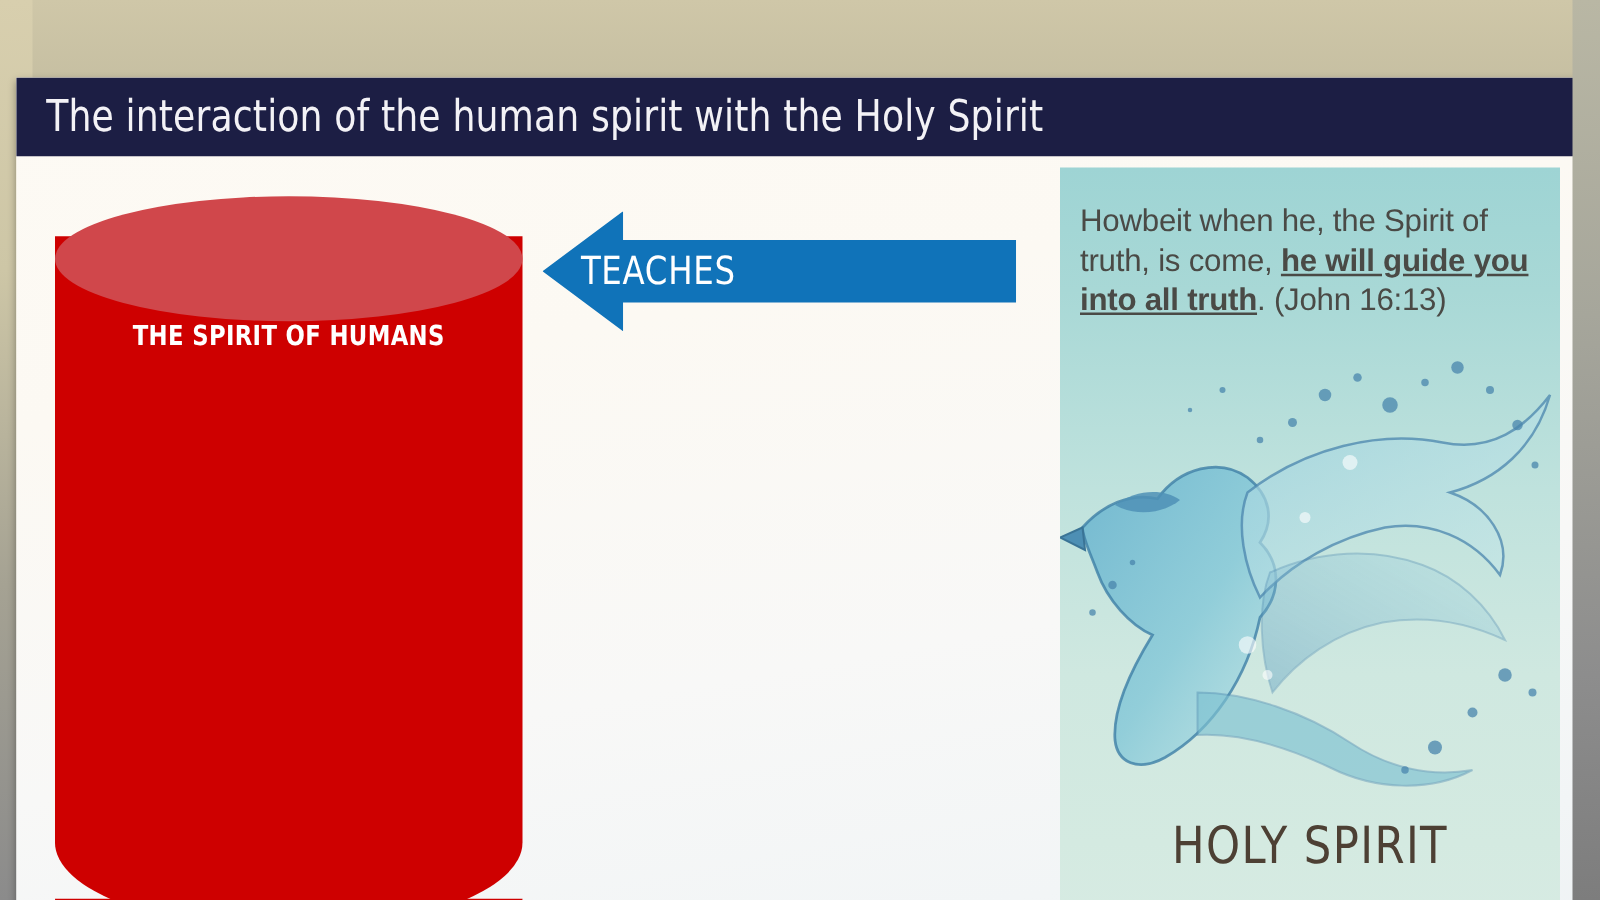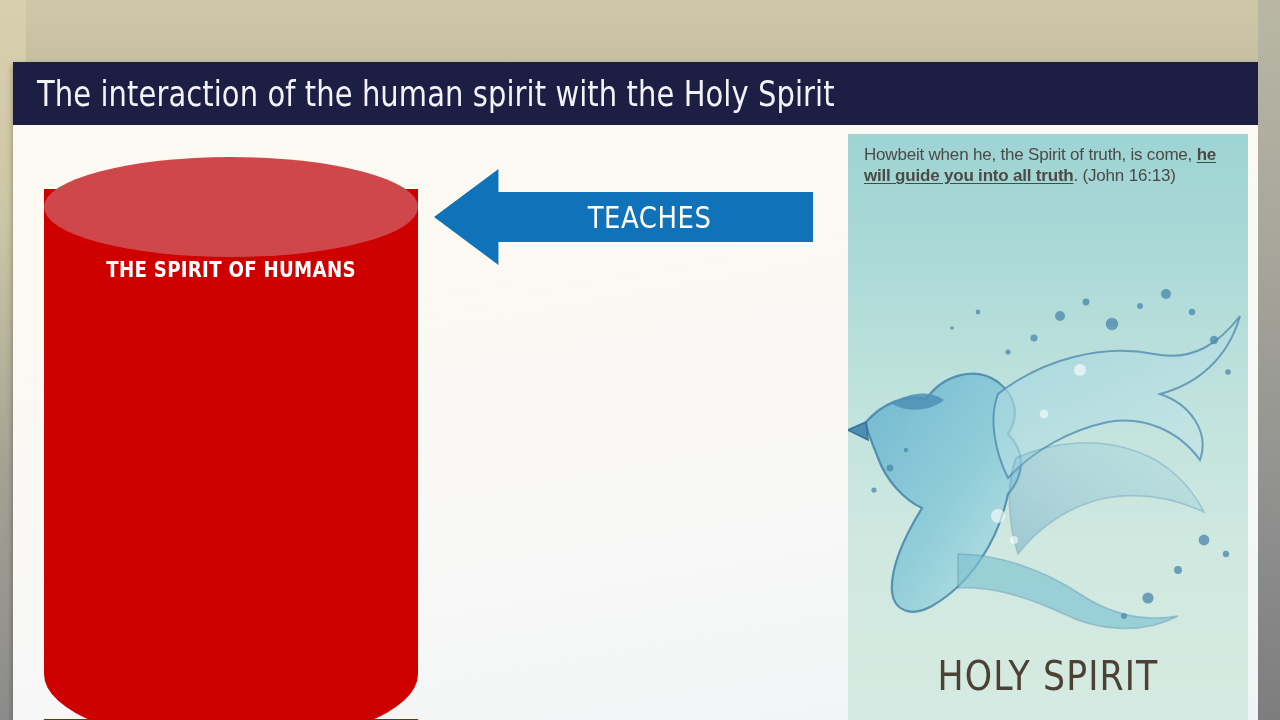--- a/index.html
+++ b/index.html
@@ -74,21 +74,21 @@
     position:absolute;left:13px;top:108px;width:374px;
     text-align:center;color:#ffffff;
     font-family:"Liberation Sans Narrow","DejaVu Sans Condensed","Liberation Sans", sans-serif;
     font-size:22px;font-weight:700;letter-spacing:.3px;
     transform:scaleX(.92);
   }
 
   
   .arrow{
     position:absolute;height:96px;width:379px;
-    display:flex;align-items:center;justify-content:center;
+    display:flex;align-items:center;justify-content:flex-start;
   }
   .arrow .shape{
     position:absolute;inset:0;
     clip-path:polygon(0% 50%, 17% 0%, 17% 24%, 100% 24%, 100% 76%, 17% 76%, 17% 100%);
   }
   .arrow .cap{
     position:relative;
     color:#ffffff;
     font-family:"Liberation Sans Narrow","DejaVu Sans Condensed","Liberation Sans", sans-serif;
     font-size:31px;font-weight:400;letter-spacing:.6px;
@@ -100,24 +100,24 @@
   #arrow-empowers{left:421px;top:390px;}
   #arrow-empowers .shape{background:#0aa84e;}
 
   
   #holy-panel{
     position:absolute;left:835px;top:72px;width:400px;height:614px;
     background:linear-gradient(180deg,#9ed4d4 0%, #a8d8d6 16%, #bfe2dd 42%, #cfe8e0 66%, #d4eae1 88%, #d7ebe3 100%);
     overflow:hidden;
   }
   #verse{
-    position:absolute;left:16px;top:10px;width:372px;
+    position:absolute;left:16px;top:28px;width:372px;
     color:#4a4a46;
     font-family:"Liberation Sans","DejaVu Sans",sans-serif;
-    font-size:17px;line-height:1.26;
+    font-size:25px;line-height:1.26;
     letter-spacing:-.2px;
   }
   #verse b{font-weight:700;text-decoration:underline;text-underline-offset:2px;}
   #holy-caption{
     position:absolute;left:0;bottom:48px;width:400px;text-align:center;
     color:#4d4034;
     font-family:"Liberation Sans Narrow","DejaVu Sans Condensed","Liberation Sans", sans-serif;
     font-size:41px;font-weight:400;letter-spacing:1.2px;
     transform:scaleX(.94);
   }

